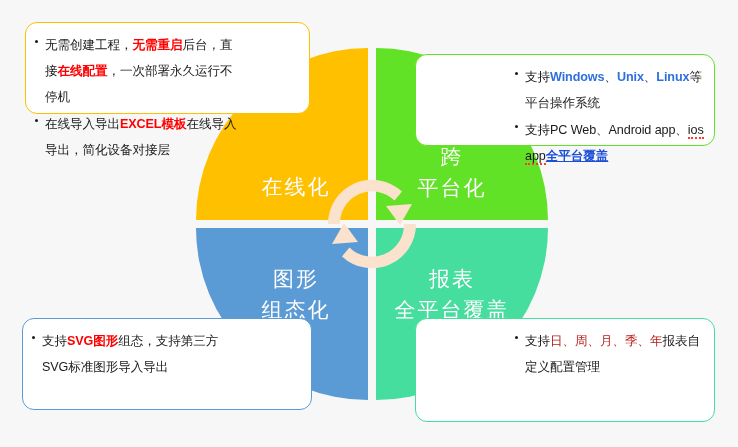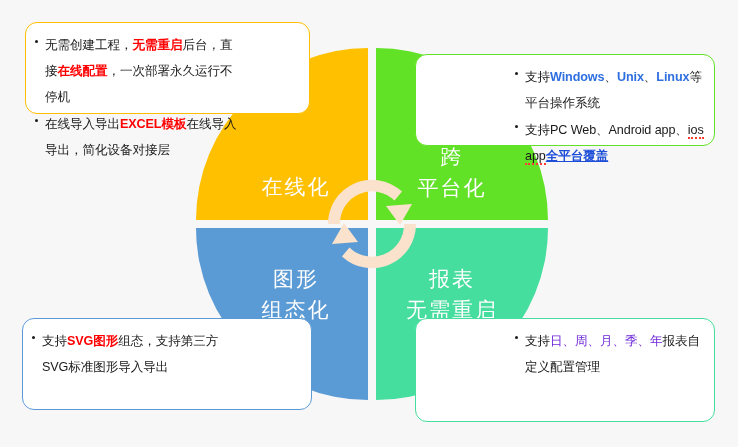--- a/index.html
+++ b/index.html
@@ -60,21 +60,21 @@
     top: 7.5px;
     width: 3px;
     height: 3px;
     border-radius: 50%;
     background: #1a1a1a;
   }
   ul.bullets > li.bluebullet::before { background: #3f6fd8; }
 
   .em-red  { color: #ff0000; font-weight: bold; }
   .em-blue { color: #2f6fe0; font-weight: bold; }
-  .em-blue-soft { color: #6d28d9; }
+  .em-blue-soft { color: #b91c1c; }
   .em-red-u { color: #1d4ed8; font-weight: bold; text-decoration: underline; }
   .spell { border-bottom: 2px dotted #ff3b30; }
 
   
   #wheel {
     position: absolute;
     left: 196px;
     top: 48px;
     width: 352px;
     height: 352px;
@@ -173,21 +173,21 @@
     <div class="quad q-br">
         <div class="fill"></div>
       </div>
 
     <div class="qlabel lab-tl">在线化</div>
     <div class="qlabel lab-tr">跨
 平台化</div>
     <div class="qlabel lab-bl">图形
 组态化</div>
     <div class="qlabel lab-br">报表
-无需重启</div>
+全平台覆盖</div>
 
     <svg id="swirl" viewBox="0 0 104 104">
 
       <path d="M 8 52 A 44 44 0 0 1 82 19.6 L 74.5 28.6 A 32 32 0 0 0 20 52 Z" fill="#fbe2cc"></path>
       <polygon points="92,32 66,34 80,53" fill="#fbe2cc"></polygon>
 
       <path d="M 96 52 A 44 44 0 0 1 22 84.4 L 29.5 75.4 A 32 32 0 0 0 84 52 Z" fill="#fbe2cc"></path>
       <polygon points="12,72 38,70 24,51" fill="#fbe2cc"></polygon>
     </svg>
   </div>

